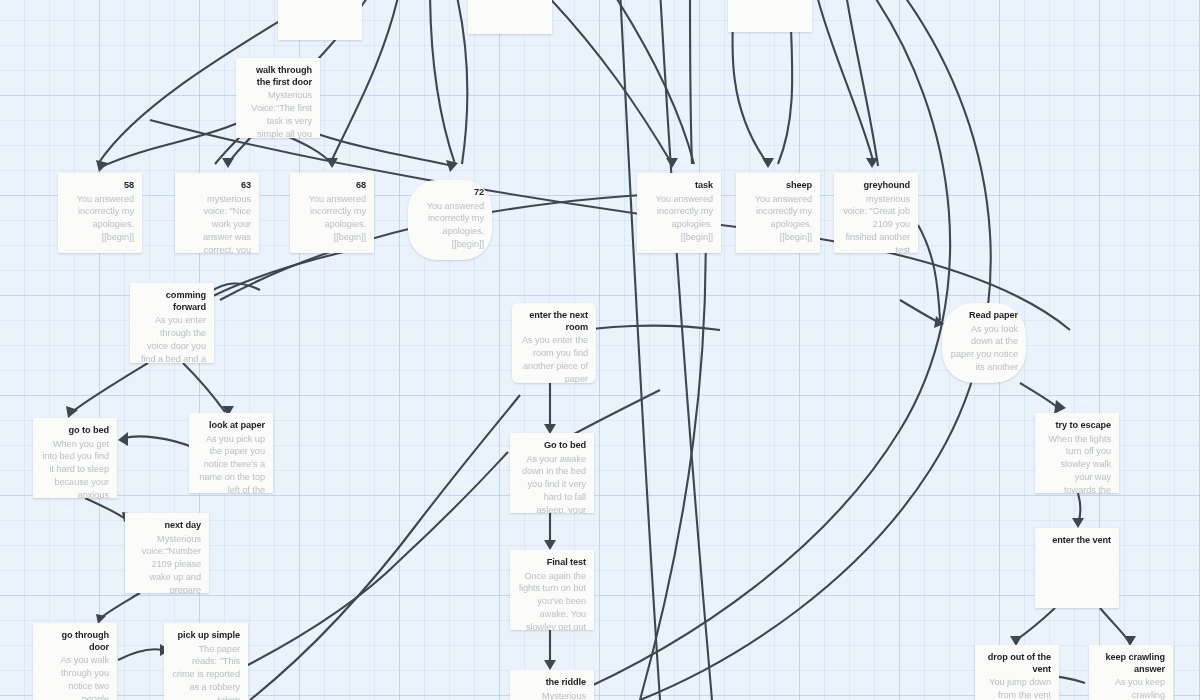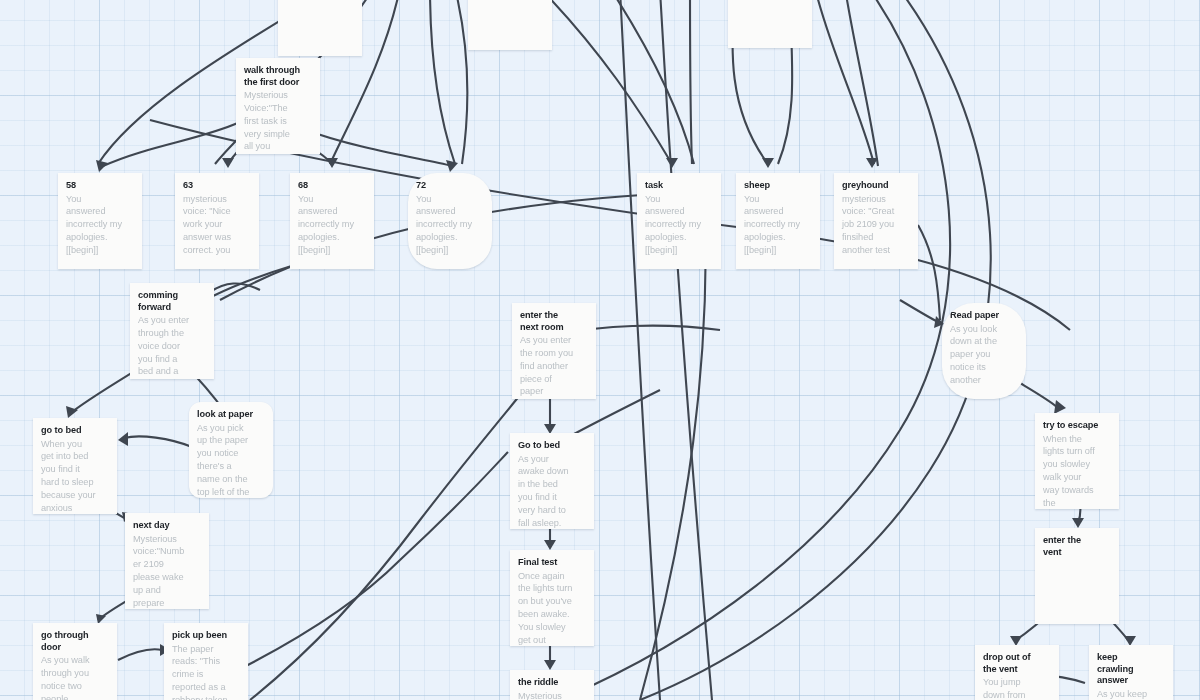--- a/index.html
+++ b/index.html
@@ -48,28 +48,29 @@
     stroke-width: 2.1;
   }
   #link-layer .arrowhead {
     fill: #3f4650;
     stroke: none;
   }
 
   .passage {
     position: absolute;
     width: 84px;
-    height: 96px;
+    height: 80px;
     box-sizing: border-box;
     background: #fbfbfa;
     border: none;
     box-shadow: 0 1px 2px rgba(40,60,90,0.18);
-    padding: 7px 20px 0 8px;
+    padding: 7px 8px 0 8px;
     overflow: hidden;
     cursor: pointer;
+    text-align: right;
   }
   .passage .p-title {
     font-size: 9.2px;
     font-weight: bold;
     color: #1d2126;
     line-height: 11.6px;
     letter-spacing: -0.1px;
     margin: 0 0 1px 0;
     word-wrap: break-word;
   }
@@ -214,21 +215,21 @@
   <div class="passage" style="left:175px; top:173px;">
     <div class="p-title">63</div>
     <div class="p-excerpt">mysterious voice: "Nice work your answer was correct. you</div>
   </div>
 
   <div class="passage" style="left:290px; top:173px;">
     <div class="p-title">68</div>
     <div class="p-excerpt">You answered incorrectly my apologies. [[begin]]</div>
   </div>
 
-  <div class="passage" style="left:408px; top:173px;border-radius:29px;">
+  <div class="passage" style="left:408px; top:180px;border-radius:29px;">
     <div class="p-title">72</div>
     <div class="p-excerpt">You answered incorrectly my apologies. [[begin]]</div>
   </div>
 
   <div class="passage" style="left:637px; top:173px;">
     <div class="p-title">task</div>
     <div class="p-excerpt">You answered incorrectly my apologies. [[begin]]</div>
   </div>
 
   <div class="passage" style="left:736px; top:173px;">
@@ -239,36 +240,36 @@
   <div class="passage" style="left:834px; top:173px;">
     <div class="p-title">greyhound</div>
     <div class="p-excerpt">mysterious voice: "Great job 2109 you finsihed another test</div>
   </div>
 
   <div class="passage" style="left:130px; top:283px;">
     <div class="p-title">comming forward</div>
     <div class="p-excerpt">As you enter through the voice door you find a bed and a</div>
   </div>
 
-  <div class="passage" style="left:512px; top:303px;">
+  <div class="passage" style="left:512px; top:303px;border-radius:6px;">
     <div class="p-title">enter the next room</div>
     <div class="p-excerpt">As you enter the room you find another piece of paper</div>
   </div>
 
   <div class="passage" style="left:942px; top:303px;border-radius:32px;">
     <div class="p-title">Read paper</div>
     <div class="p-excerpt">As you look down at the paper you notice its another</div>
   </div>
 
   <div class="passage" style="left:33px; top:418px;">
     <div class="p-title">go to bed</div>
     <div class="p-excerpt">When you get into bed you find it hard to sleep because your anxious</div>
   </div>
 
-  <div class="passage" style="left:189px; top:402px;border-radius:12px;">
+  <div class="passage" style="left:189px; top:413px;">
     <div class="p-title">look at paper</div>
     <div class="p-excerpt">As you pick up the paper you notice there's a name on the top left of the</div>
   </div>
 
   <div class="passage" style="left:510px; top:433px;">
     <div class="p-title">Go to bed</div>
     <div class="p-excerpt">As your awake down in the bed you find it very hard to fall asleep. your</div>
   </div>
 
   <div class="passage" style="left:1035px; top:413px;">
@@ -289,21 +290,21 @@
   <div class="passage" style="left:1035px; top:528px;">
     <div class="p-title">enter the vent</div>
   </div>
 
   <div class="passage" style="left:33px; top:623px;">
     <div class="p-title">go through door</div>
     <div class="p-excerpt">As you walk through you notice two people</div>
   </div>
 
   <div class="passage" style="left:164px; top:623px;">
-    <div class="p-title">pick up been</div>
+    <div class="p-title">pick up simple</div>
     <div class="p-excerpt">The paper reads: "This crime is reported as a robbery taken</div>
   </div>
 
   <div class="passage" style="left:510px; top:670px;">
     <div class="p-title">the riddle</div>
     <div class="p-excerpt">Mysterious</div>
   </div>
 
   <div class="passage" style="left:975px; top:645px;">
     <div class="p-title">drop out of the vent</div>

